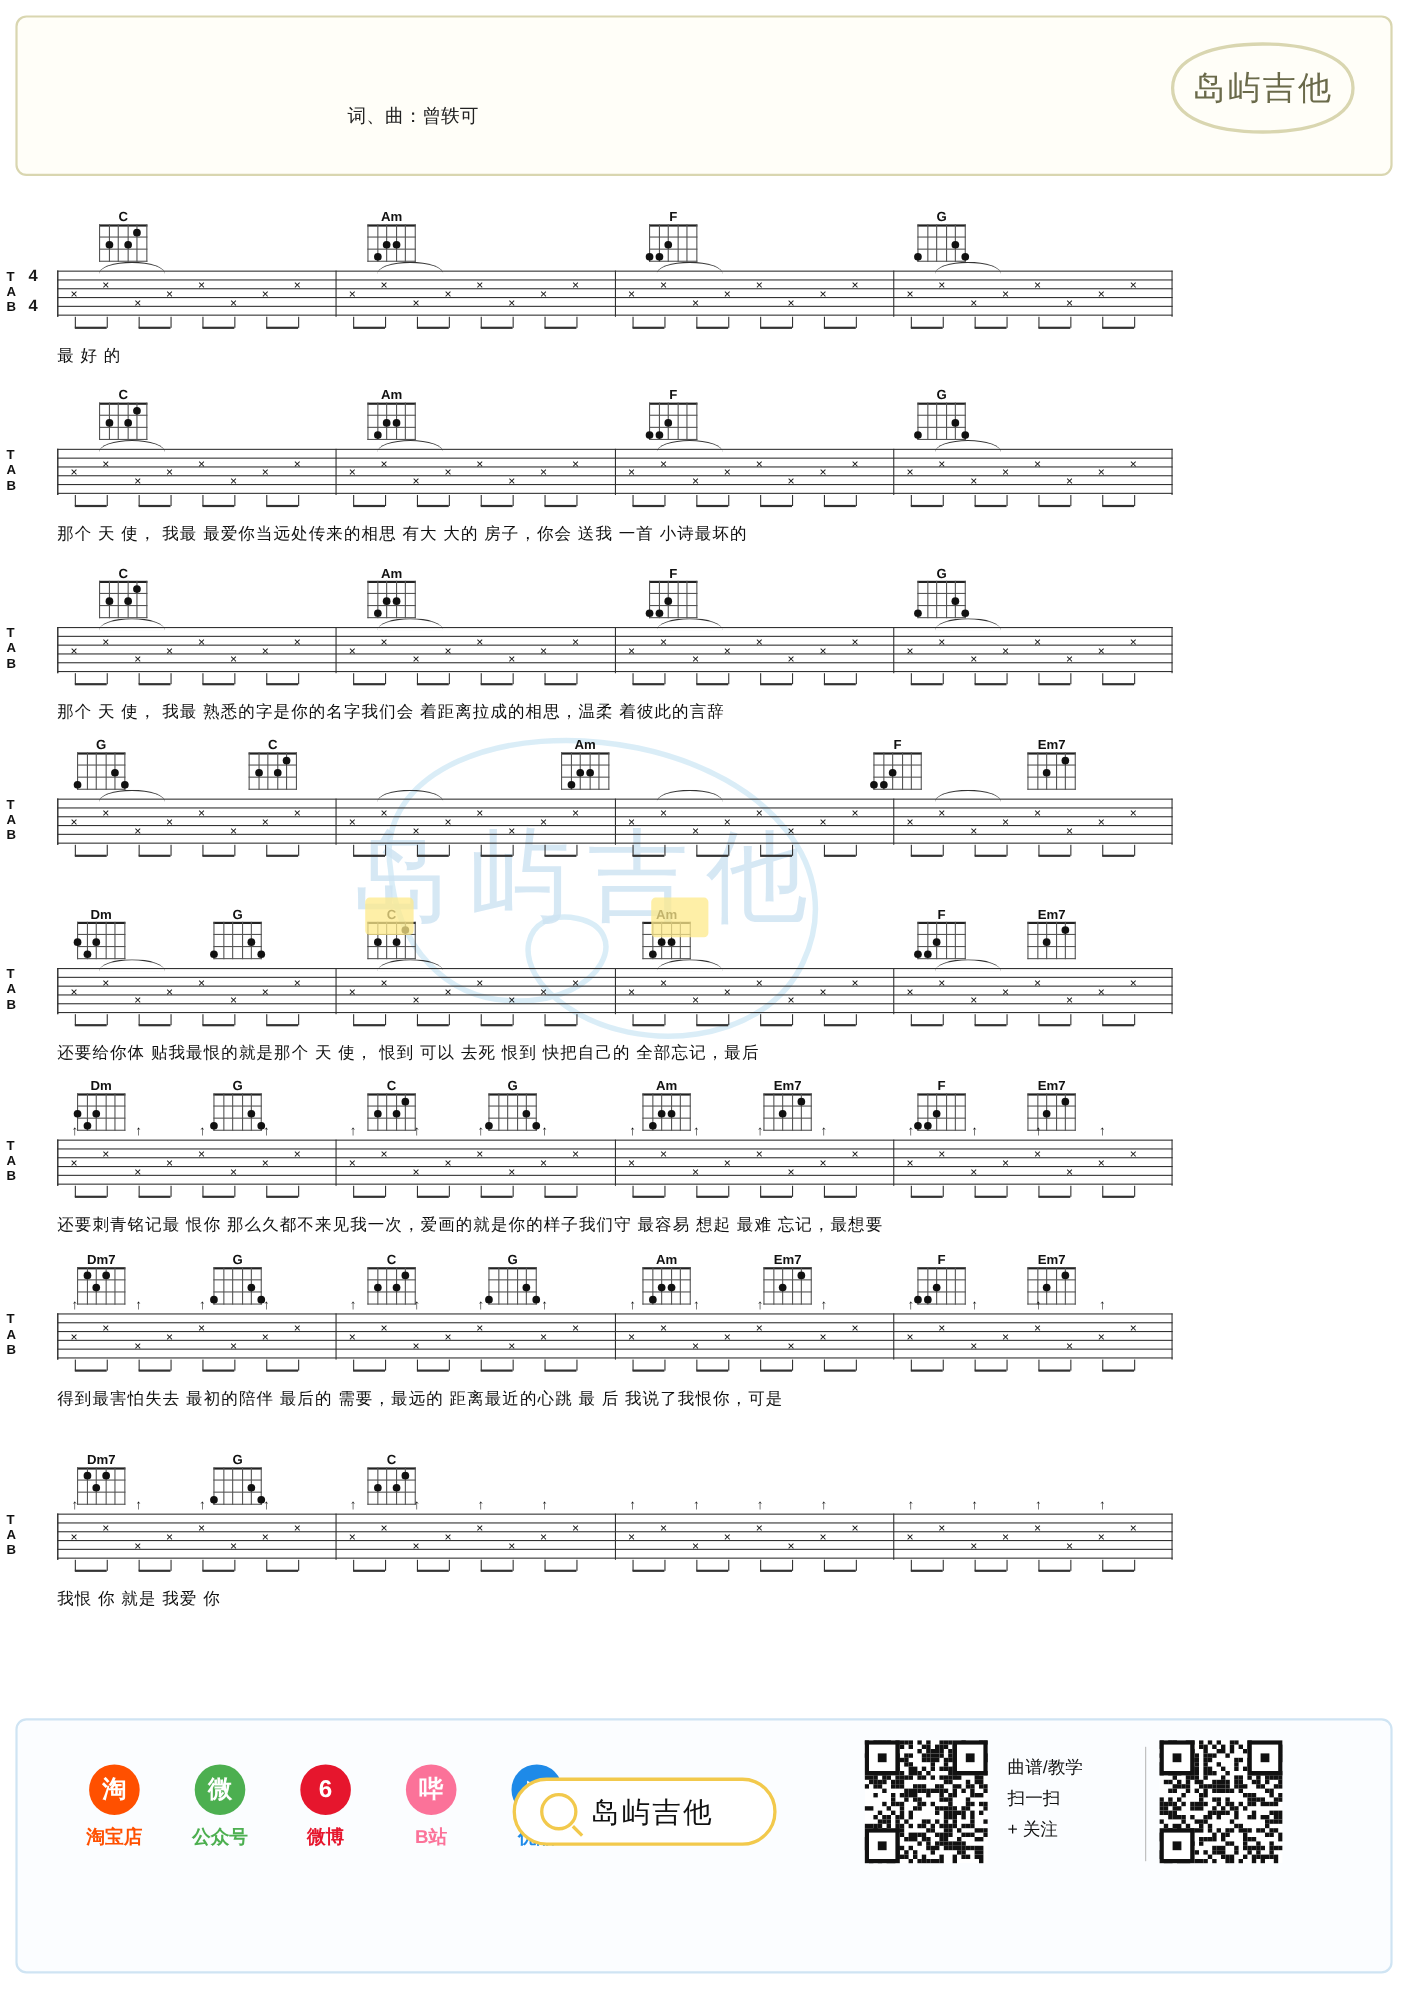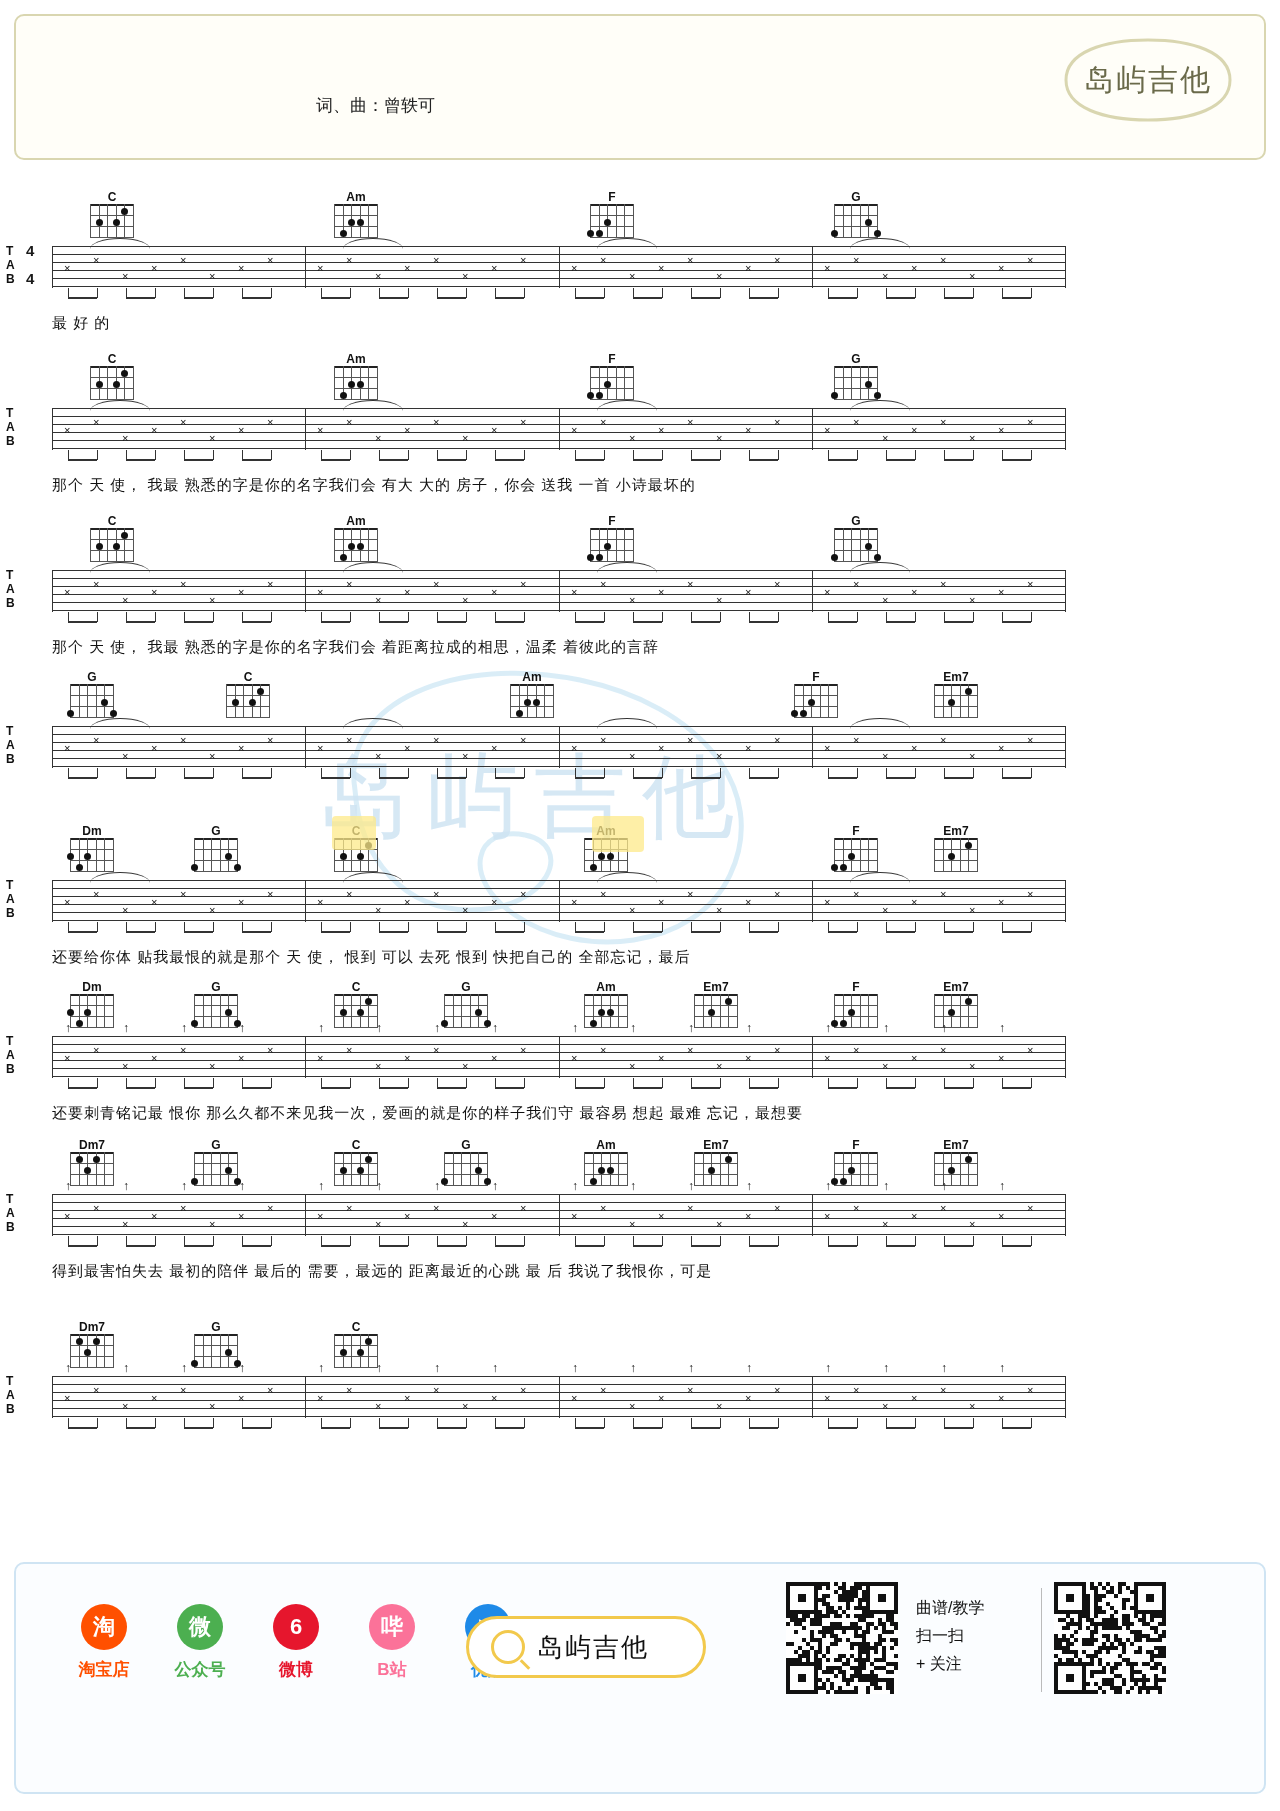--- a/index.html
+++ b/index.html
@@ -429,21 +429,21 @@
         <div class="beam" style="left: 892px; top: 51px; width: 29px;"></div>
         <div class="xm" style="left: 917px; top: 24px;">×</div>
         <div class="stem" style="left: 921px; top: 42px; height: 10px;"></div>
         <div class="xm" style="left: 946px; top: 16px;">×</div>
         <div class="stem" style="left: 950px; top: 42px; height: 10px;"></div>
         <div class="beam" style="left: 950px; top: 51px; width: 29px;"></div>
         <div class="xm" style="left: 975px; top: 8px;">×</div>
         <div class="stem" style="left: 979px; top: 42px; height: 10px;"></div>
         <div class="slurline" style="left: 798px; top: -8px; width: 60px;"></div>
       </div>
-      <div class="lyrics" style="top: 124px;">那个 天 使， 我最 熟悉的字是你的名字我们会 有大 大的 房子，你会 送我 一首 小诗最坏的</div>
+      <div class="lyrics" style="top: 124px;">那个 天 使， 我最 最爱你当远处传来的相思 有大 大的 房子，你会 送我 一首 小诗最坏的</div>
     </div>
     <div class="system" style="top: 514px; width: 1280px; height: 150px;">
       <div class="chordrow">
         <div class="chordbox" style="left: 86px;">
           <div class="cname">C</div>
           <div class="grid">
             <div class="nut"></div>
             <div class="h" style="top: 11px;"></div>
             <div class="h" style="top: 22px;"></div>
             <div class="h" style="top: 33px;"></div>
@@ -1706,20 +1706,21 @@
         <div class="arrowup" style="left: 889px; top: -14px;">↑</div>
         <div class="xm" style="left: 917px; top: 24px;">×</div>
         <div class="stem" style="left: 921px; top: 42px; height: 10px;"></div>
         <div class="xm" style="left: 946px; top: 16px;">×</div>
         <div class="stem" style="left: 950px; top: 42px; height: 10px;"></div>
         <div class="beam" style="left: 950px; top: 51px; width: 29px;"></div>
         <div class="arrowup" style="left: 947px; top: -14px;">↑</div>
         <div class="xm" style="left: 975px; top: 8px;">×</div>
         <div class="stem" style="left: 979px; top: 42px; height: 10px;"></div>
       </div>
+      <div class="lyrics" style="top: 124px;">我恨 你 就是 我爱 你</div>
     </div>
   </div>
 
 <div class="hl" style="left:332px;top:816px;width:44px;height:34px;"></div>
 <div class="hl" style="left:592px;top:816px;width:52px;height:36px;"></div>
 
 <div class="footer">
   <div class="social" id="social-host" style="left:40px;">
       <div class="soc">
         <div class="ico" style="background: rgb(255, 80, 0);">淘</div>

